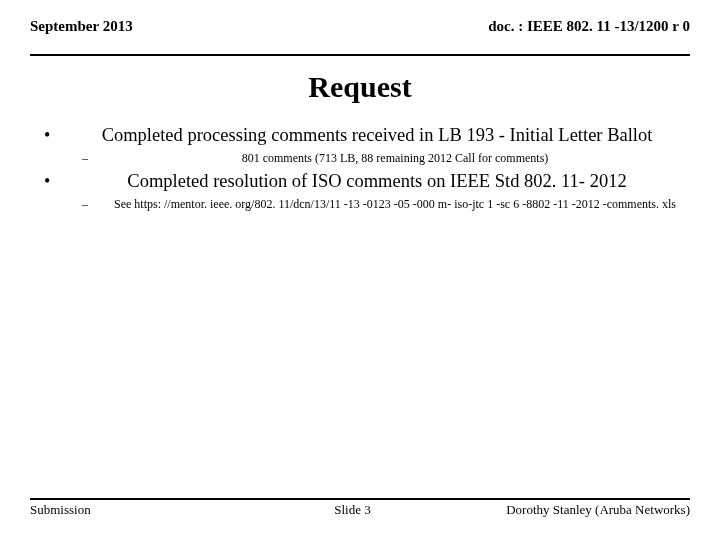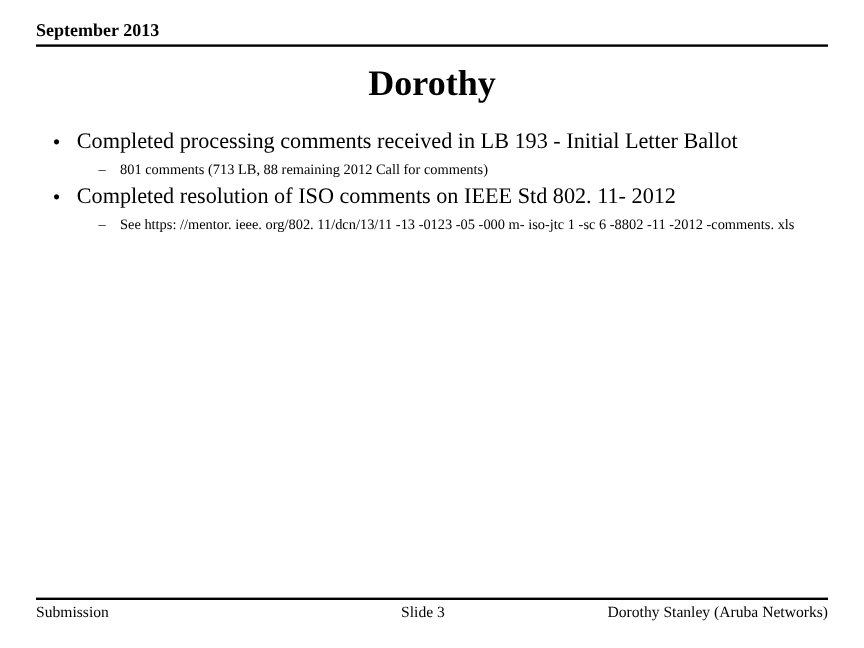--- a/index.html
+++ b/index.html
@@ -15,34 +15,35 @@
     padding: 18px 30px 0 30px;
     height: 100%;
     position: relative;
   }
   .header-row {
     display: flex;
     justify-content: space-between;
     font-weight: bold;
     font-size: 15px;
     border-bottom: 2px solid #000;
-    padding-bottom: 2px;
+    padding-bottom: 19px;
   }
   .title {
     text-align: center;
     font-weight: bold;
     font-size: 30px;
     margin-top: 14px;
     margin-bottom: 20px;
   }
   ul.top {
     list-style: none;
     padding-left: 8px;
     font-size: 18.5px;
     line-height: 1.28;
+    text-align: center;
   }
   ul.top > li {
     position: relative;
     padding-left: 26px;
     margin-bottom: 4px;
   }
   ul.top > li::before {
     content: "•";
     position: absolute;
     left: 6px;
@@ -91,23 +92,24 @@
   }
   .footer-left, .footer-right { position: relative; z-index: 1; }
 </style>
 </head>
 <body>
 
 <div class="slide">
 
   <div class="header-row">
     <span>September 2013</span>
+    <span>doc. : IEEE 802. 11 -13/1200 r 0</span>
   </div>
 
-  <div class="title">Dorothy</div>
+  <div class="title">Request</div>
 
   <ul class="top">
     <li>
       <span>Completed processing comments received in LB 193 - Initial Letter Ballot</span>
       <ul class="sub">
         <li>
           <span>801 comments (713 LB, 88 remaining 2012 Call for comments)</span>
         </li>
       </ul>
     </li>

